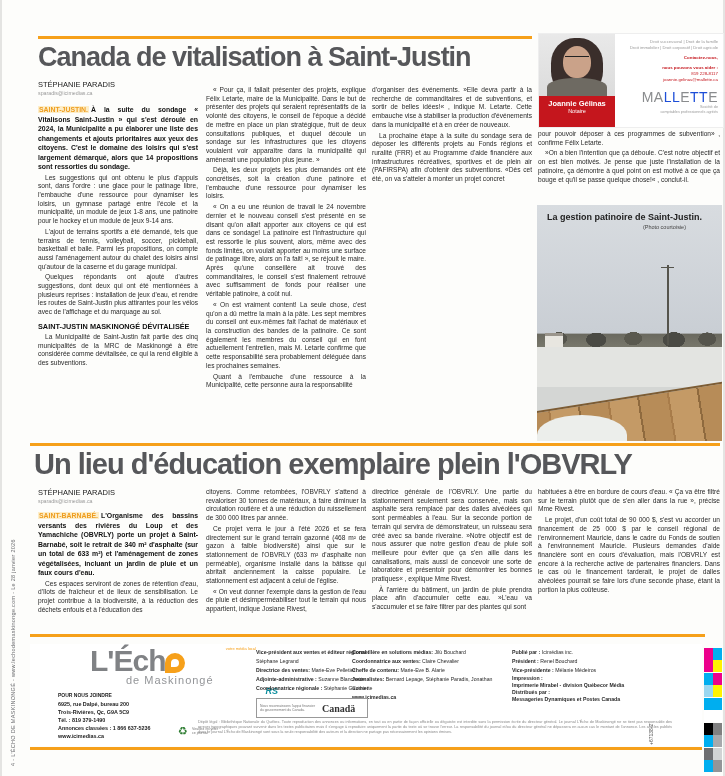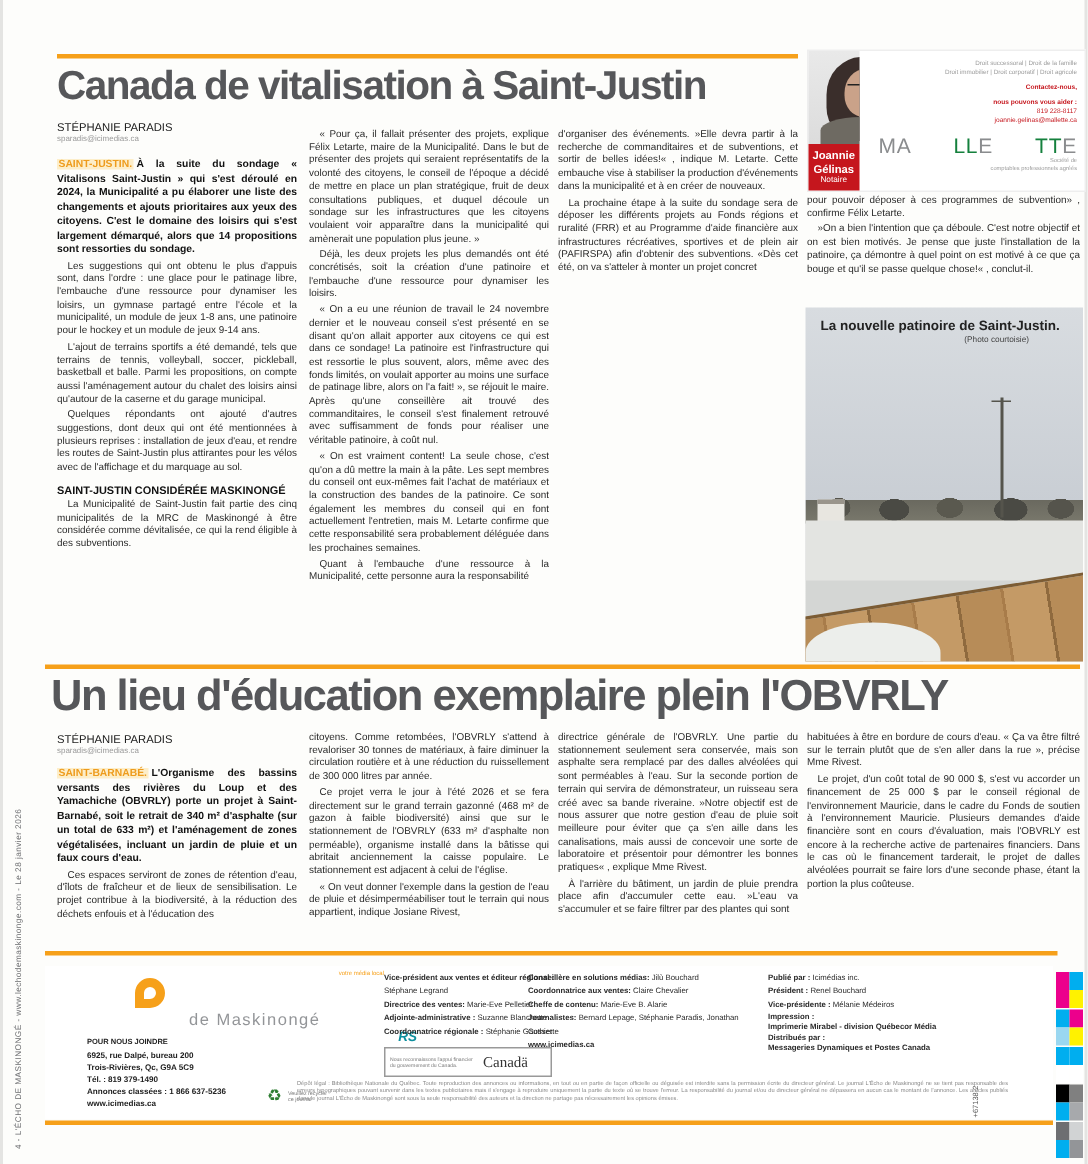--- a/index.html
+++ b/index.html
@@ -40,21 +40,21 @@
   .glasses{position:absolute;left:26px;top:22px;width:24px;height:6px;border-top:1.5px solid #222;}
   .torso{position:absolute;left:8px;top:44px;width:60px;height:20px;border-radius:45% 45% 0 0;background:#6e6a62;}
   .nameplate{flex:1;background:#c5161d;color:#fff;text-align:center;padding-top:3px;}
   .np-name{font-size:7.5px;font-weight:bold;}
   .np-title{font-size:5.5px;}
   .ad-right{flex:1;padding:5px 5px 3px 3px;text-align:right;display:flex;flex-direction:column;}
   .svc{font-size:4.2px;color:#9a9a9a;line-height:1.4;}
   .ctc{font-size:4.4px;color:#c5161d;font-weight:bold;margin-top:4px;line-height:1.4;}
   .ctc2{font-size:4.4px;color:#c5161d;line-height:1.4;}
   .mallette{font-size:14px;letter-spacing:.5px;color:#8a8c8e;margin-top:6px;font-weight:normal;}
-  .mallette .red{color:#15803d;margin-left:28px;}
+  .mallette .red{color:#1d4ed8;}
   .tagline{font-size:3.8px;color:#9a9a9a;line-height:1.3;}
   
   .photo{left:537px;top:205px;width:185px;height:236px;overflow:hidden;background:linear-gradient(#d8dce0 0%,#c9ced4 55%,#d4d6d4 60%);}
   .cap{position:relative;z-index:5;padding:7px 8px 0 10px;}
   .cap-main{font-size:9px;font-weight:bold;color:#222;}
   .cap-credit{font-size:5.5px;color:#444;text-align:right;padding-right:28px;margin-top:2px;}
   .trees{position:absolute;left:0;top:118px;width:100%;height:26px;z-index:1;
     background:
       radial-gradient(14px 12px at 12% 60%, #55544c 55%, transparent 56%),
       radial-gradient(18px 13px at 32% 65%, #4a4a44 55%, transparent 56%),
@@ -84,21 +84,21 @@
   .recycle{position:absolute;left:148px;top:82px;color:#2e7d32;font-size:11px;line-height:1;}
   .recycle-note{position:absolute;left:162px;top:83px;width:30px;font-size:3.6px;color:#777;line-height:1.2;}
   .staff{position:absolute;font-size:5.2px;line-height:1.75;}
   .staff .role{font-weight:bold;}
   .staff-a{left:226px;top:4px;width:122px;}
   .staff-b{left:322px;top:4px;width:150px;}
   .pub{left:482px;top:4px;width:165px;}
   .site{font-weight:bold;}
   .canada-box{position:absolute;left:226px;top:54px;width:112px;height:20px;border:0.5px solid #999;display:flex;align-items:center;padding:1px 3px;box-sizing:border-box;background:#fff;}
   .canada-note{font-size:3.4px;color:#777;width:58px;line-height:1.2;}
-  .canada-word{font-family:"Liberation Serif","DejaVu Serif",serif;font-size:10px;font-weight:normal;color:#333;margin-left:4px;}
+  .canada-word{font-family:"Liberation Serif","DejaVu Serif",serif;font-size:10px;font-weight:bold;color:#333;margin-left:4px;}
   .legal{position:absolute;left:168px;top:76px;width:474px;font-size:3.8px;color:#888;line-height:1.35;text-align:justify;}
   .press-code{position:absolute;left:648px;top:745px;transform:rotate(-90deg);transform-origin:0 0;font-size:5px;color:#555;}
   .colorbar{left:704px;top:648px;width:18px;height:124px;display:grid;grid-template-columns:1fr 1fr;gap:0.5px;}
   .colorbar div{width:100%;height:100%;}
   .edge-l{left:0;top:0;width:2px;height:776px;background:#e4e4e2;}
   .edge-r{left:723px;top:0;width:2px;height:776px;background:#e4e4e2;}
 </style>
 </head>
 <body>
 
@@ -110,21 +110,21 @@
 <div class="abs rule" style="left:38px;top:36px;width:494px;"></div>
 <div class="abs headline h1a">Canada de vitalisation à Saint-Justin</div>
 
 <div class="col" style="left:38px;top:80px;">
   <div class="byline-name">STÉPHANIE PARADIS</div>
   <div class="byline-email">sparadis@icimedias.ca</div>
   <p class="lead" style="margin-top:9px;"><span class="loc">SAINT-JUSTIN.</span><span>À la suite du sondage « Vitalisons Saint-Justin » qui s'est déroulé en 2024, la Municipalité a pu élaborer une liste des changements et ajouts prioritaires aux yeux des citoyens. C'est le domaine des loisirs qui s'est largement démarqué, alors que 14 propositions sont ressorties du sondage.</span></p>
   <p class="ind">Les suggestions qui ont obtenu le plus d'appuis sont, dans l'ordre : une glace pour le patinage libre, l'embauche d'une ressource pour dynamiser les loisirs, un gymnase partagé entre l'école et la municipalité, un module de jeux 1-8 ans, une patinoire pour le hockey et un module de jeux 9-14 ans.</p>
   <p class="ind">L'ajout de terrains sportifs a été demandé, tels que terrains de tennis, volleyball, soccer, pickleball, basketball et balle. Parmi les propositions, on compte aussi l'aménagement autour du chalet des loisirs ainsi qu'autour de la caserne et du garage municipal.</p>
   <p class="ind">Quelques répondants ont ajouté d'autres suggestions, dont deux qui ont été mentionnées à plusieurs reprises : installation de jeux d'eau, et rendre les routes de Saint-Justin plus attirantes pour les vélos avec de l'affichage et du marquage au sol.</p>
-  <div class="subhead">SAINT-JUSTIN CONSIDÉRÉE MASKINONGÉ</div>
+  <div class="subhead">SAINT-JUSTIN MASKINONGÉ DÉVITALISÉE</div>
   <p class="ind">La Municipalité de Saint-Justin fait partie des cinq municipalités de la MRC de Maskinongé à être considérée comme dévitalisée, ce qui la rend éligible à des subventions.</p>
 </div>
 
 <div class="col" style="left:206px;top:86px;">
   <p class="ind">« Pour ça, il fallait présenter des projets, explique Félix Letarte, maire de la Municipalité. Dans le but de présenter des projets qui seraient représentatifs de la volonté des citoyens, le conseil de l'époque a décidé de mettre en place un plan stratégique, fruit de deux consultations publiques, et duquel découle un sondage sur les infrastructures que les citoyens voulaient voir apparaître dans la municipalité qui amènerait une population plus jeune. »</p>
   <p class="ind">Déjà, les deux projets les plus demandés ont été concrétisés, soit la création d'une patinoire et l'embauche d'une ressource pour dynamiser les loisirs.</p>
   <p class="ind">« On a eu une réunion de travail le 24 novembre dernier et le nouveau conseil s'est présenté en se disant qu'on allait apporter aux citoyens ce qui est dans ce sondage! La patinoire est l'infrastructure qui est ressortie le plus souvent, alors, même avec des fonds limités, on voulait apporter au moins une surface de patinage libre, alors on l'a fait! », se réjouit le maire. Après qu'une conseillère ait trouvé des commanditaires, le conseil s'est finalement retrouvé avec suffisamment de fonds pour réaliser une véritable patinoire, à coût nul.</p>
   <p class="ind">« On est vraiment content! La seule chose, c'est qu'on a dû mettre la main à la pâte. Les sept membres du conseil ont eux-mêmes fait l'achat de matériaux et la construction des bandes de la patinoire. Ce sont également les membres du conseil qui en font actuellement l'entretien, mais M. Letarte confirme que cette responsabilité sera probablement déléguée dans les prochaines semaines.</p>
   <p class="ind">Quant à l'embauche d'une ressource à la Municipalité, cette personne aura la responsabilité</p>
 </div>
@@ -159,21 +159,21 @@
     <div class="ctc">nous pouvons vous aider :</div>
     <div class="ctc2">819 228-8117</div>
     <div class="ctc2">joannie.gelinas@mallette.ca</div>
     <div class="mallette"><span>MA</span><span class="red">LL</span><span>E</span><span class="red">TT</span><span>E</span></div>
     <div class="tagline"><span>Société de</span><br><span>comptables professionnels agréés</span></div>
   </div>
 </div>
 
 <div class="abs photo">
   <div class="cap">
-    <div class="cap-main">La nouvelle patinoire de Saint-Justin.</div>
+    <div class="cap-main">La gestion patinoire de Saint-Justin.</div>
     <div class="cap-credit">(Photo courtoisie)</div>
   </div>
   <div class="pole"></div>
   <div class="pole-arm"></div>
   <div class="trees"></div>
   <div class="barn"></div>
   <div class="snow"></div>
   <div class="boards"></div>
   <div class="drift"></div>
 </div>
@@ -202,21 +202,21 @@
 <div class="col" style="left:538px;top:488px;width:182px;">
   <p>habituées à être en bordure de cours d'eau. « Ça va être filtré sur le terrain plutôt que de s'en aller dans la rue », précise Mme Rivest.</p>
   <p class="ind">Le projet, d'un coût total de 90 000 $, s'est vu accorder un financement de 25 000 $ par le conseil régional de l'environnement Mauricie, dans le cadre du Fonds de soutien à l'environnement Mauricie. Plusieurs demandes d'aide financière sont en cours d'évaluation, mais l'OBVRLY est encore à la recherche active de partenaires financiers. Dans le cas où le financement tarderait, le projet de dalles alvéolées pourrait se faire lors d'une seconde phase, étant la portion la plus coûteuse.</p>
 </div>
 
 <div class="abs rule" style="left:30px;top:634px;width:675px;height:2.5px;"></div>
 
 <div class="abs footer">
   <div class="masthead">
     <div class="logo-tag">votre média local</div>
-    <div class="logo-row"><span class="pin"></span></div>
+    <div class="logo-row"><span>L'Éch</span><span class="pin"></span></div>
     <div class="logo-sub">de Maskinongé</div>
     <div class="rs">RS</div>
   </div>
   <div class="contact">
     <div class="hd">POUR NOUS JOINDRE</div>
     <div>6925, rue Dalpé, bureau 200</div>
     <div>Trois-Rivières, Qc, G9A 5C9</div>
     <div>Tél. : 819 379-1490</div>
     <div>Annonces classées : 1 866 637-5236</div>
     <div>www.icimedias.ca</div>

